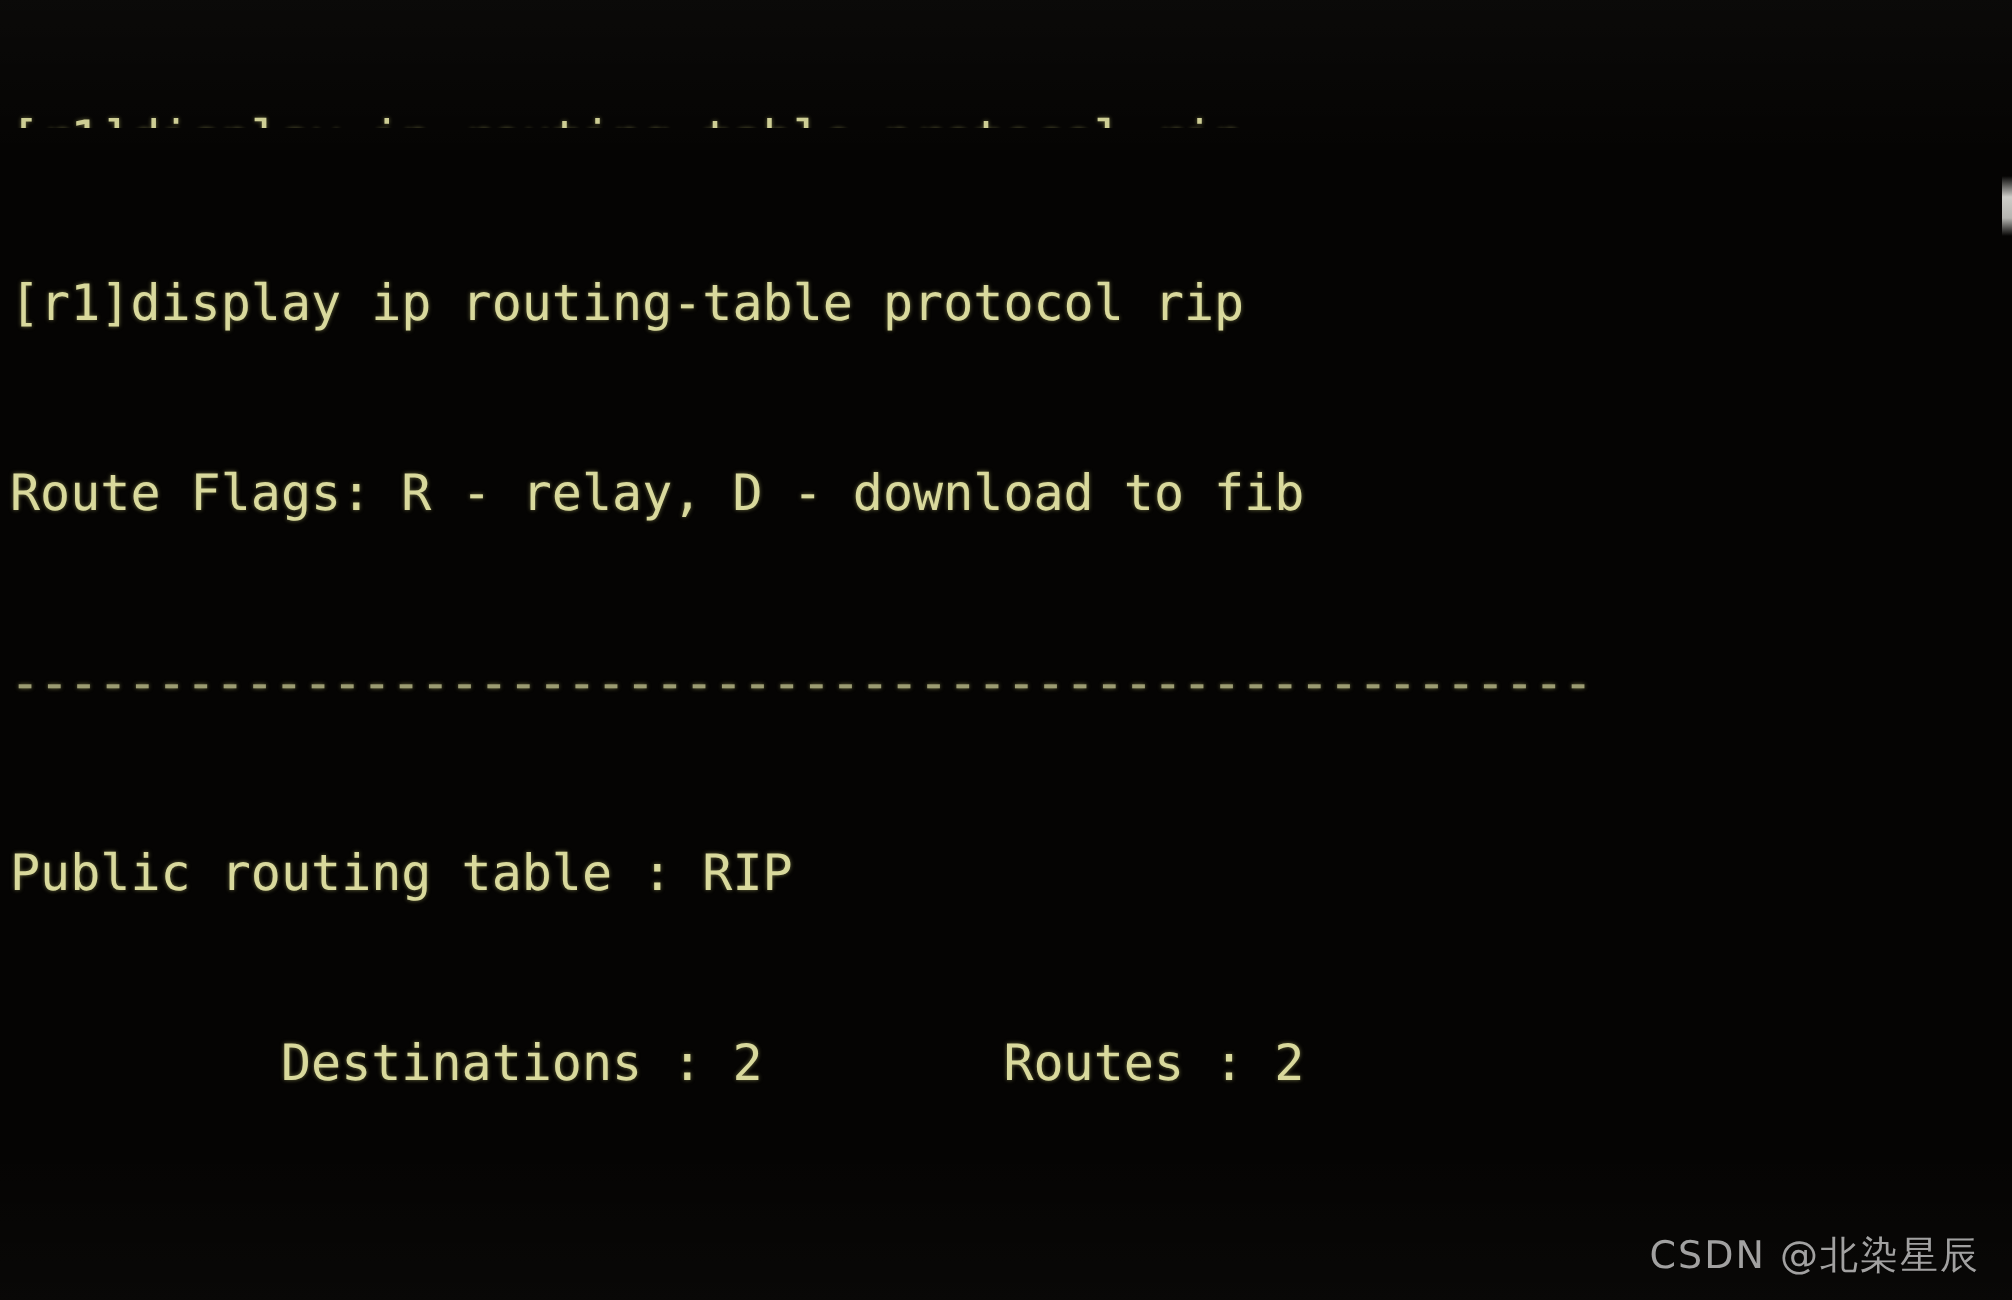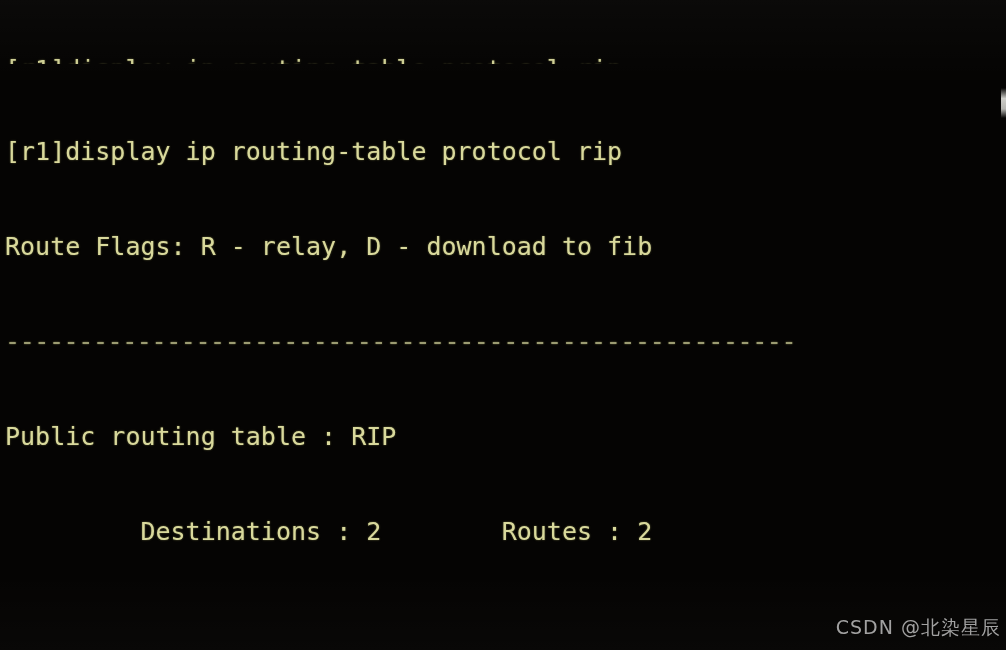--- a/index.html
+++ b/index.html
@@ -82,21 +82,21 @@
     background: linear-gradient(to bottom,
       rgba(255,255,255,0.0) 0%,
       rgba(240,240,235,0.85) 35%,
       rgba(240,240,235,0.75) 70%,
       rgba(255,255,255,0.0) 100%);
     z-index: 6;
   }
 
   #watermark {
     position: absolute;
-    right: 5px;
+    right: 16px;
     bottom: 9px;
     color: #bdbdbd;
     font-family: "DejaVu Sans", "Liberation Sans", sans-serif;
     font-size: 19px;
     letter-spacing: 1px;
     opacity: 0.85;
     z-index: 7;
     white-space: nowrap;
   }
 </style>

